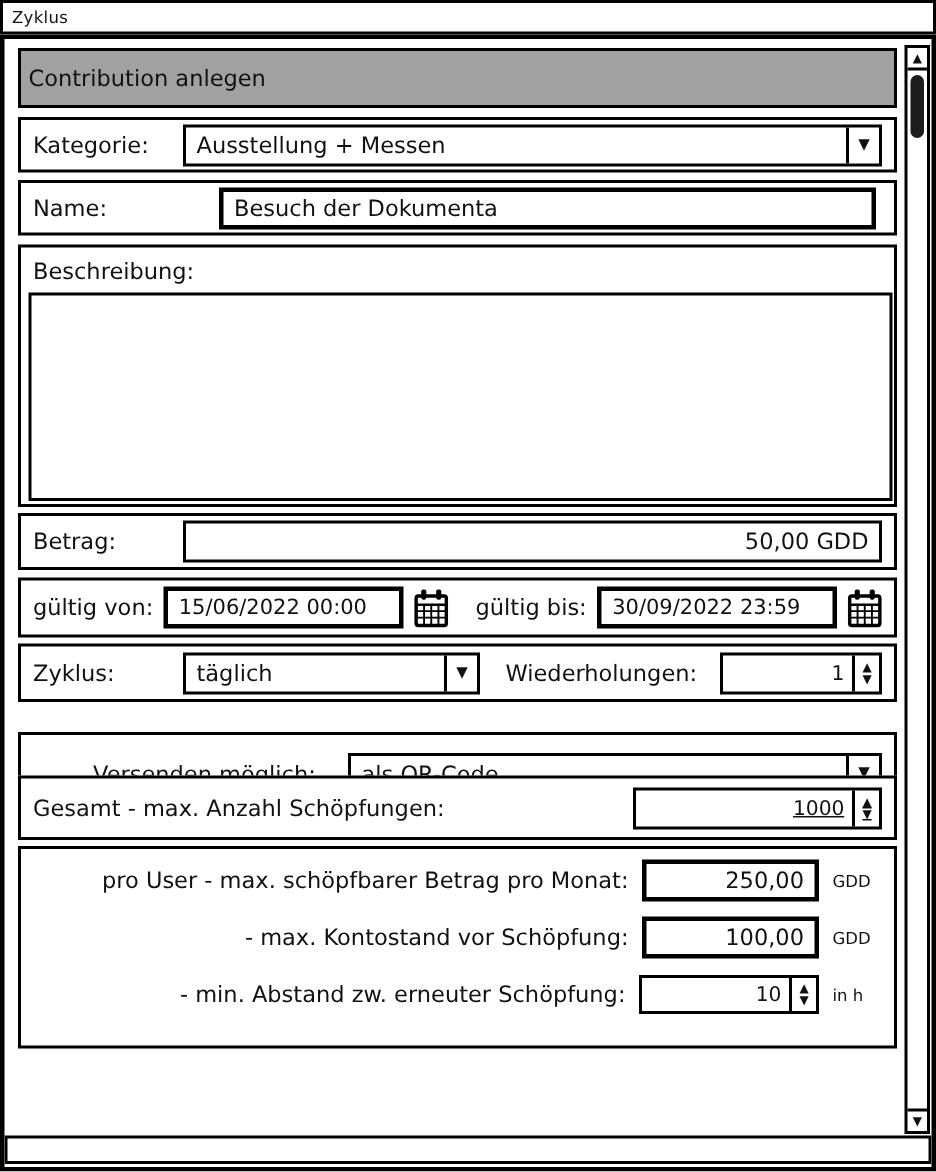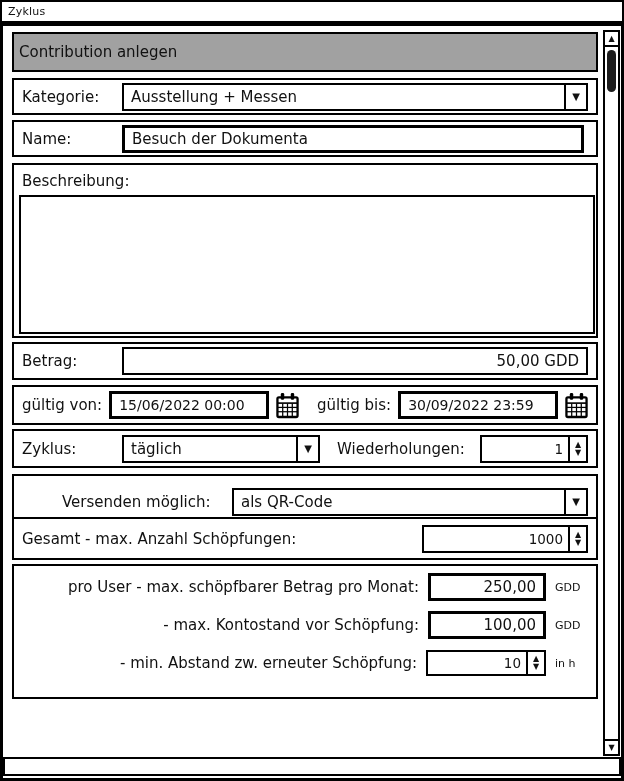--- a/index.html
+++ b/index.html
@@ -40,21 +40,21 @@
     display:flex;align-items:center;padding-left:5px;
     font-size:15px;
   }
   
   .r-kategorie{top:52px;height:37px;}
   .r-name{top:94px;height:37px;}
   .r-beschreibung{top:137px;height:175px;display:block;padding:0;}
   .r-betrag{top:316px;height:38px;}
   .r-gueltig{top:359px;height:40px;gap:7px;}
   .r-zyklus{top:403px;height:39px;}
-  .r-versenden{top:448px;height:56px;padding-left:48px;}
+  .r-versenden{top:462px;height:56px;padding-left:48px;}
   .r-gesamt{top:491px;height:43px;}
   .r-prouser{top:538px;height:135px;display:block;padding:6px 8px 0 8px;}
   
   .select{
     position:relative;height:28px;border:2px solid var(--border);
     background:#fff;display:flex;align-items:center;
     font-size:15px;padding-left:7px;padding-right:26px;
   }
   .select .arrow{
     position:absolute;right:0;top:0;bottom:0;width:22px;
@@ -94,21 +94,21 @@
   .r-gueltig .lbl.bis{flex:none;margin-left:11px;}
   
   .r-zyklus .select{width:198px;flex:none;}
   .r-zyklus .lbl.wdh{margin-left:17px;}
   .r-zyklus .spinner{margin-left:auto;width:108px;flex:none;}
   
   .r-versenden .lbl{width:170px;flex:none;}
   .r-versenden .select{flex:1;}
   
   .r-gesamt .lbl{flex:1;}
-  .r-gesamt .spinner{width:166px;flex:none;}
+  .r-gesamt .spinner{width:166px;flex:none;text-decoration:underline;}
   
   .pu-line{display:flex;align-items:center;height:30px;margin-bottom:8px;}
   .pu-line .lbl{flex:1;text-align:right;padding-right:9px;}
   .pu-line input.box{width:118px;flex:none;}
   .pu-line .spinner{width:120px;flex:none;height:26px;}
   
   .vscroll{
     position:absolute;right:1px;top:4px;width:17px;bottom:22px;
     border:2px solid var(--border);background:#fff;
     display:flex;flex-direction:column;
@@ -147,21 +147,21 @@
     <div class="select" style="flex:1">
       <span>Ausstellung + Messen</span>
       <span class="arrow">
           <span>▼</span>
         </span>
     </div>
   </div>
 
   <div class="row r-name">
     <span class="lbl w100">Name:</span>
-    <input class="box thick" style="flex: 1 1 0%; margin-right: 4px;" value="Besuch der Dokumenta">
+    <input class="box thick" style="flex: 1 1 0%; margin-right: 4px; margin-left: 24px;" value="Besuch der Dokumenta">
   </div>
 
   <div class="row r-beschreibung">
     <span class="lbl" style="position:absolute;left:8px;top:7px;">Beschreibung:</span>
     <textarea class="desc" value="" style=""></textarea>
   </div>
 
   <div class="row r-betrag">
     <span class="lbl w100">Betrag:</span>
     <input class="box right" style="flex: 1 1 0%;" value="50,00 GDD">

